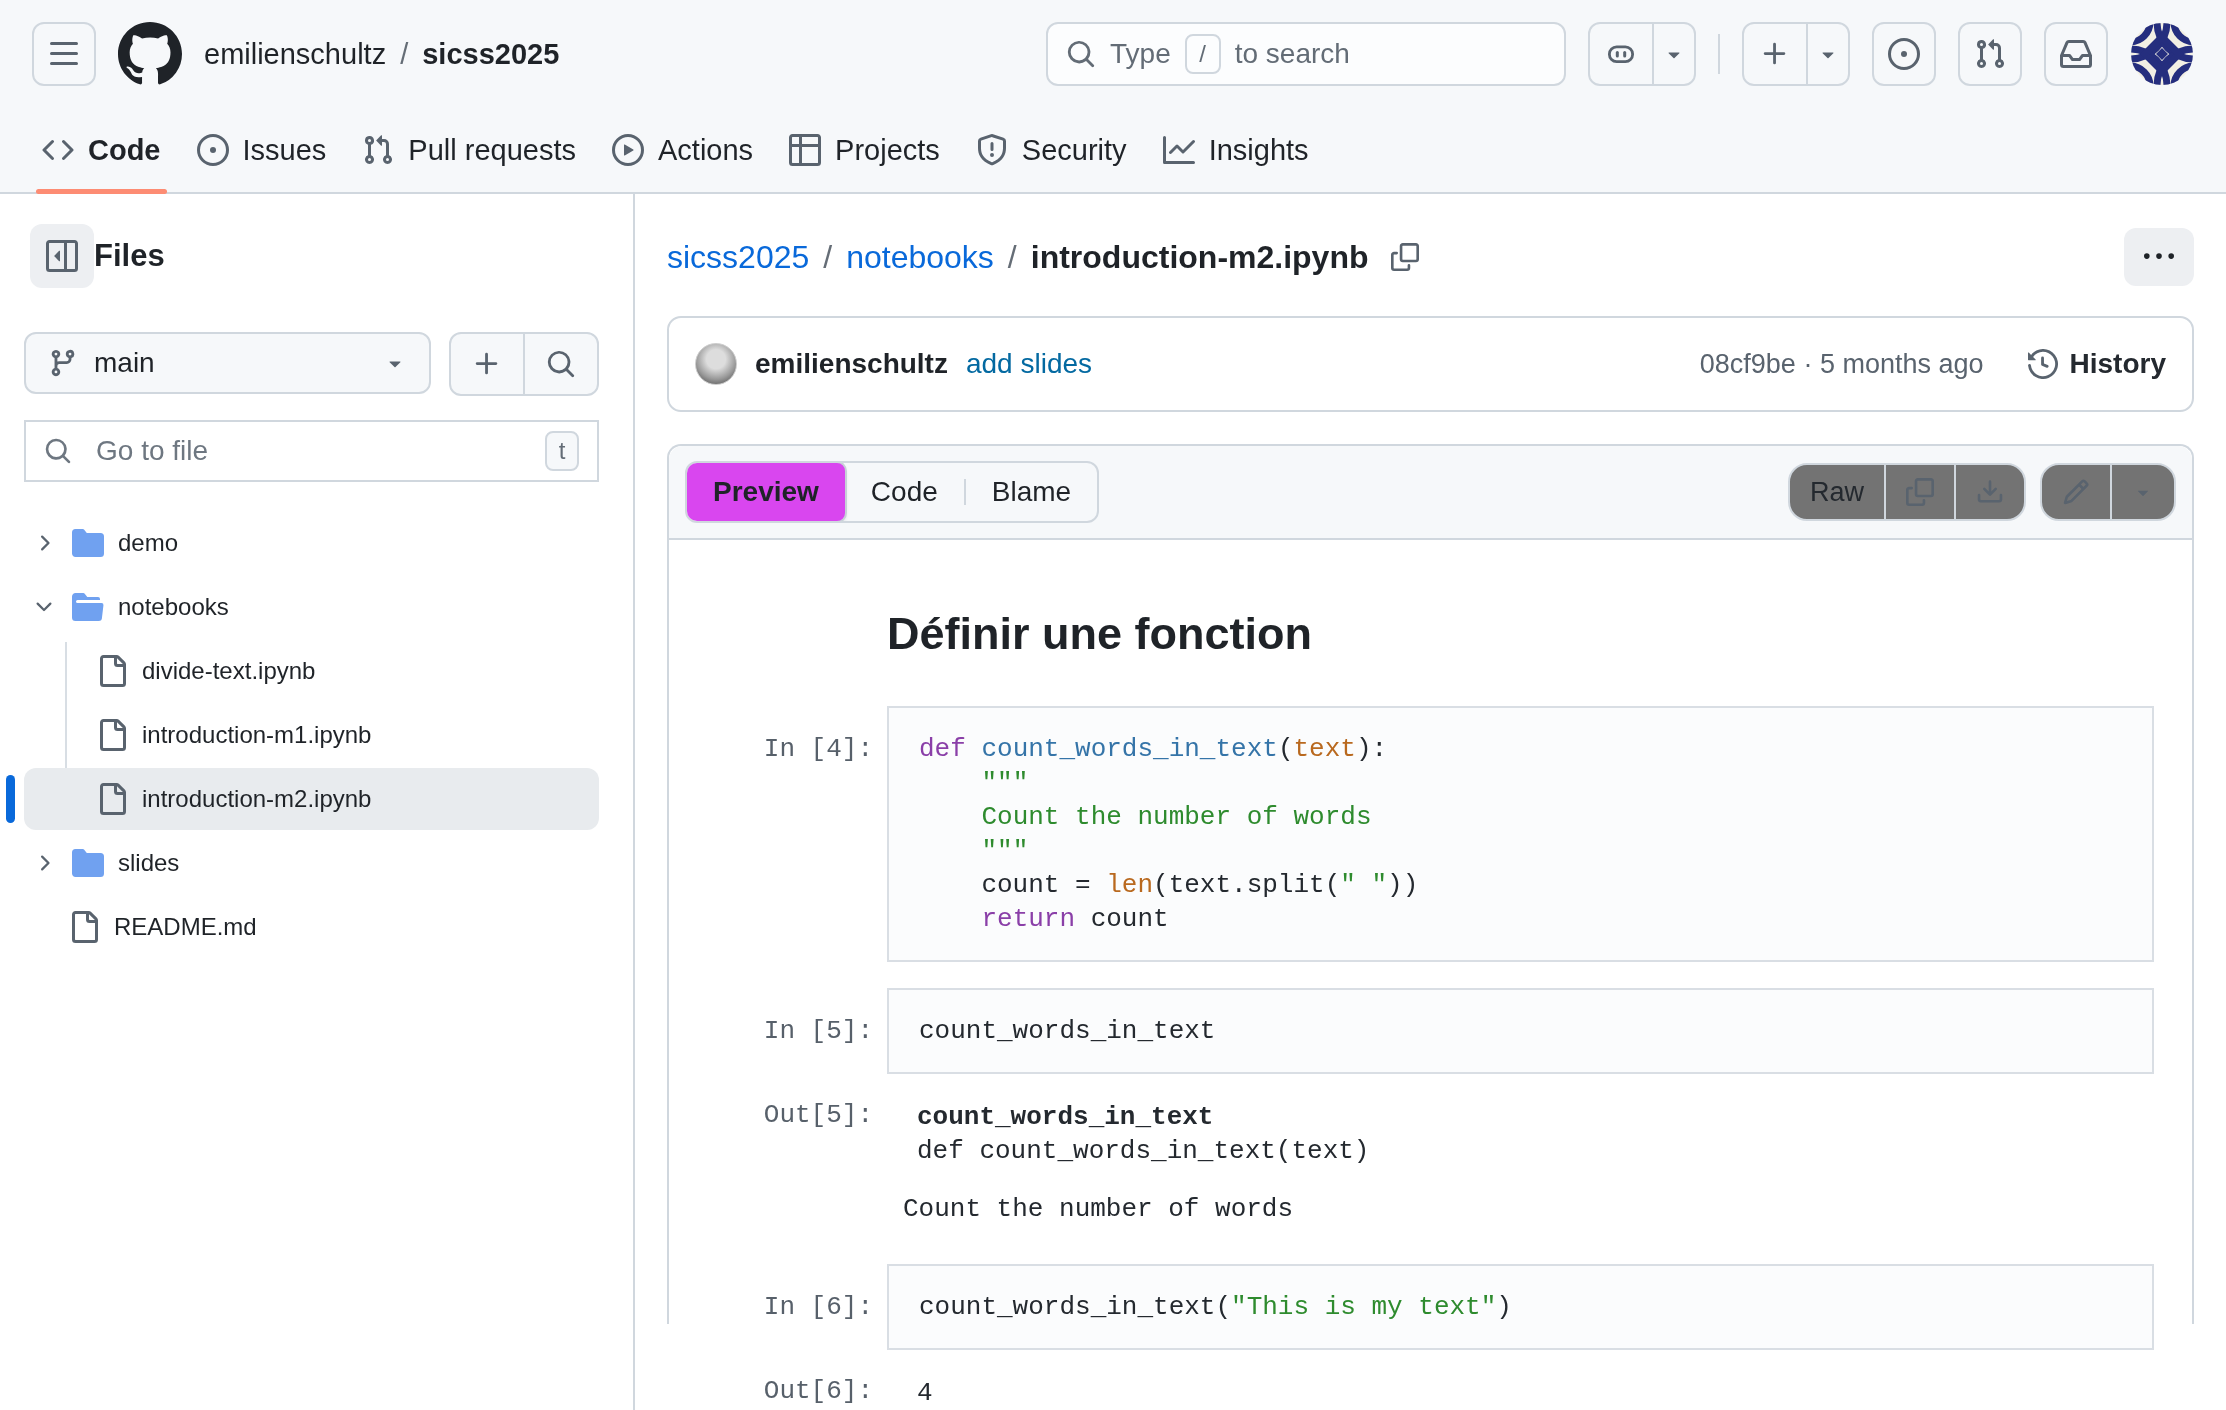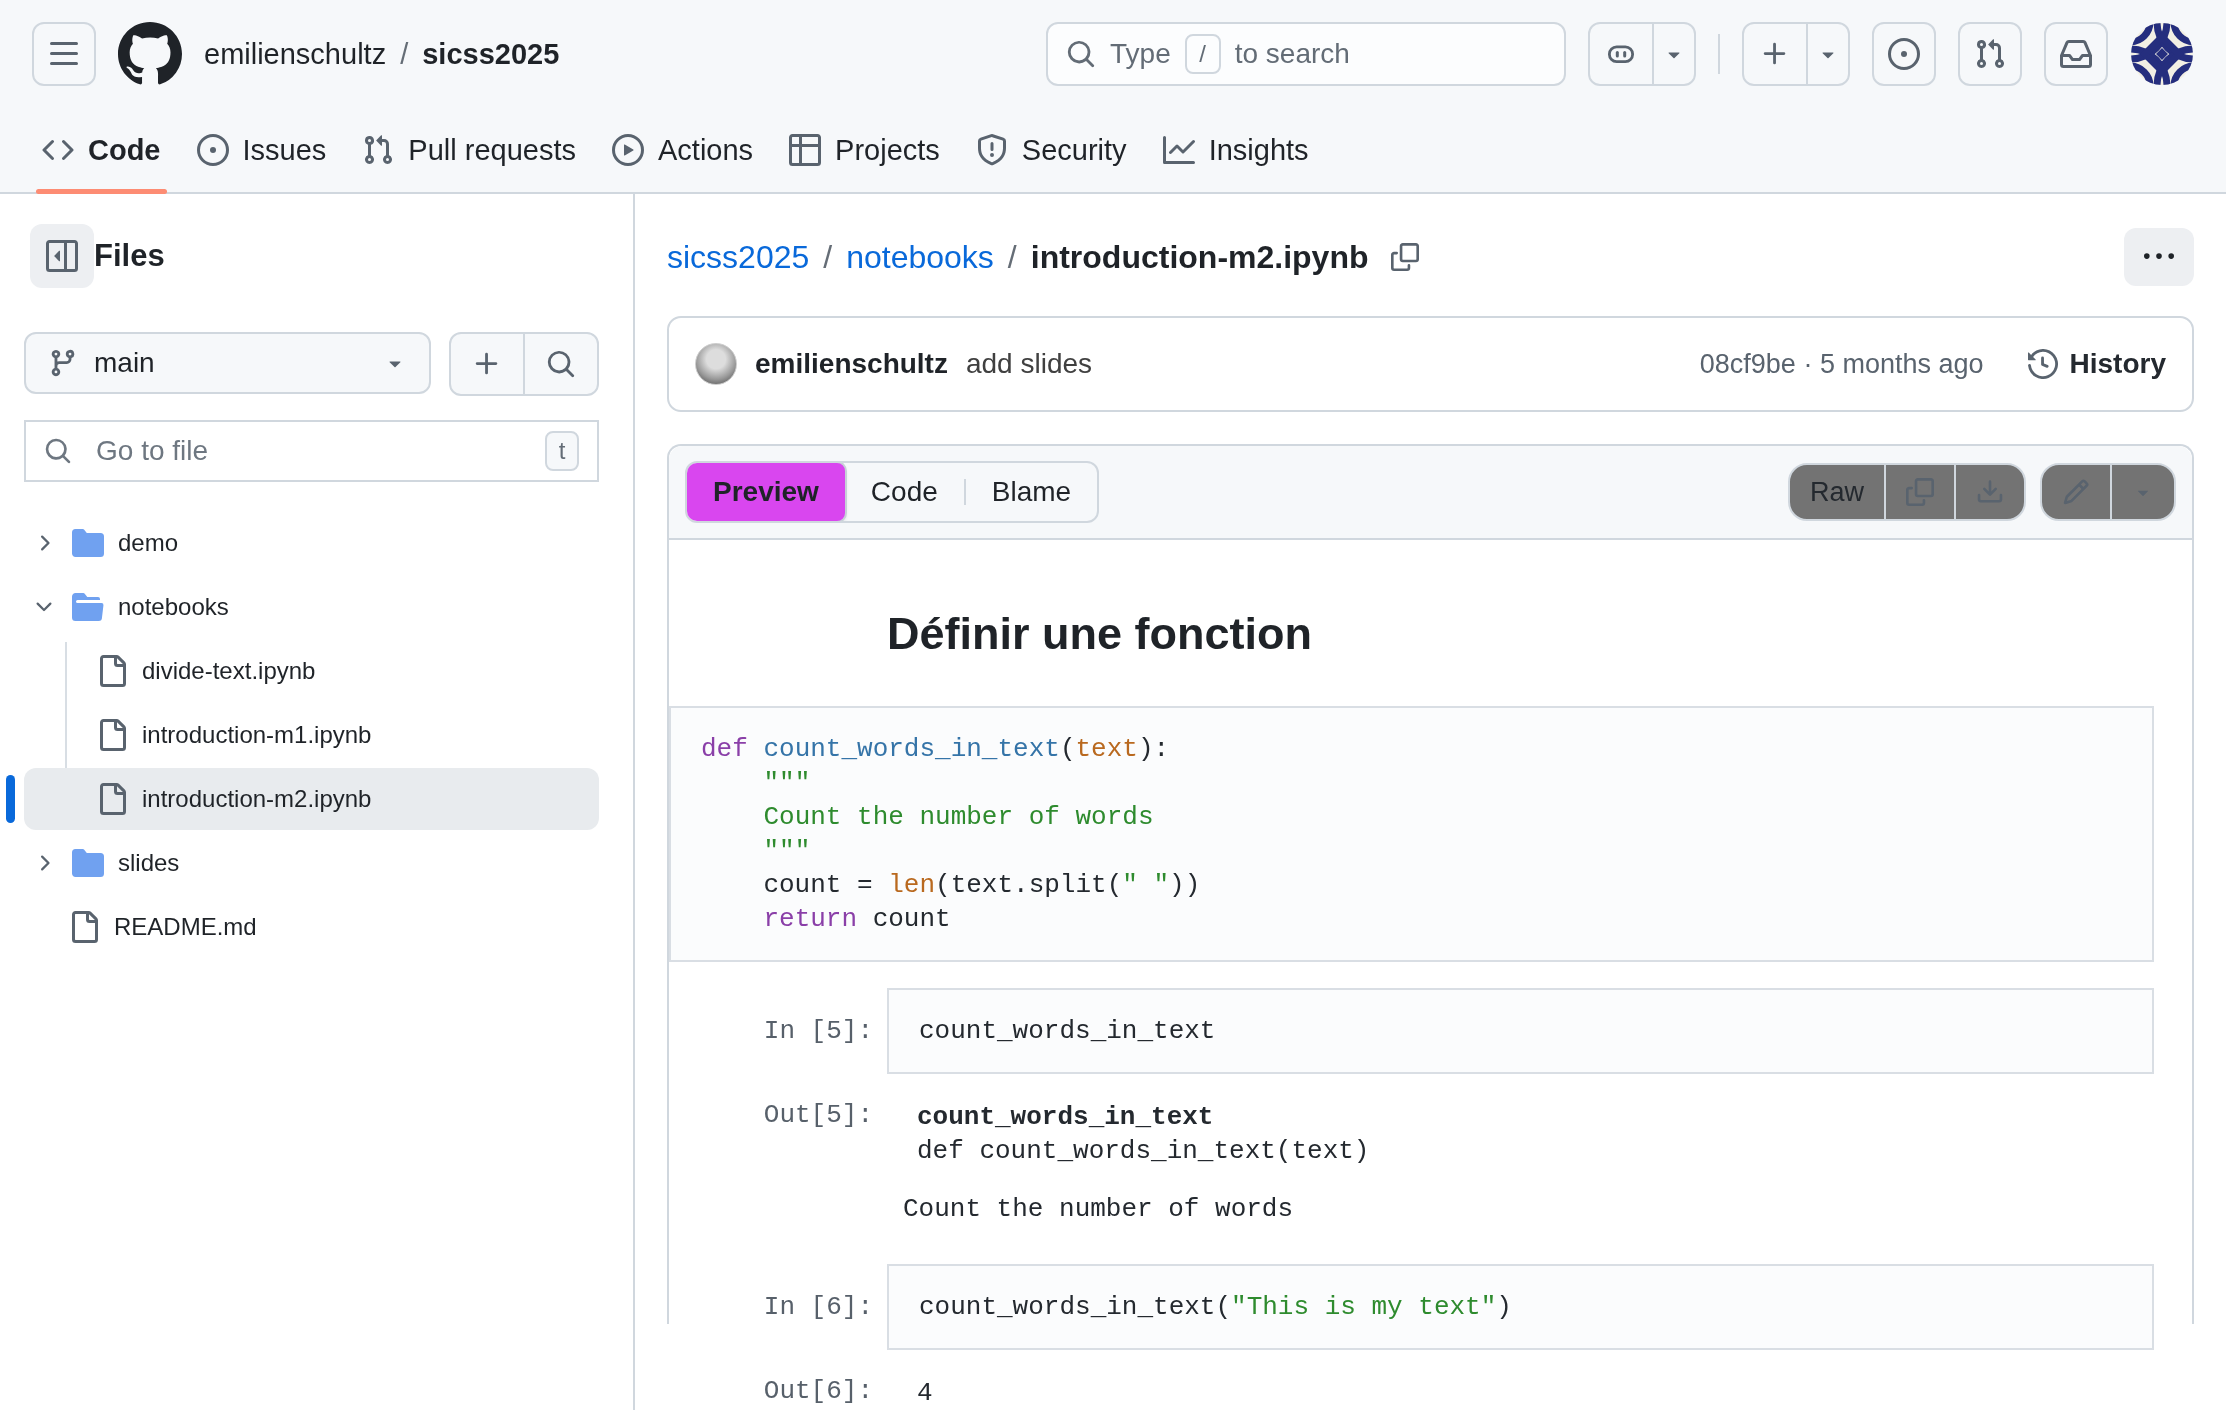--- a/index.html
+++ b/index.html
@@ -83,21 +83,21 @@
   .file-crumb .fname { font-weight:bold; }
   .copybtn { color:#59636e; margin-left:8px; display:flex; }
   .kebabbtn { margin-left:auto; width:70px; height:58px; background:#edeff2; border-radius:12px;
     display:flex; align-items:center; justify-content:center; color:#1f2328; }
 
   .commitbar { border:2px solid #d0d7de; border-radius:14px; height:96px; display:flex;
     align-items:center; padding:0 26px; gap:18px; font-size:28px; }
   .cavatar { width:42px; height:42px; border-radius:50%; flex:none;
     background:radial-gradient(circle at 50% 38%, #ddd 0 30%, #9a9a9a 62%, #3c3c3c 100%); border:1px solid #ccc; }
   .cauthor { font-weight:bold; }
-  .cmsg { color:#404040; }
+  .cmsg { color:#0369a1; }
   .cmeta { margin-left:auto; color:#59636e; font-size:27px; }
   .history { display:flex; align-items:center; gap:12px; margin-left:26px; font-weight:bold; color:#24292f; }
   .history svg { color:#59636e; }
 
   
   .filebox { margin-top:32px; border:2px solid #d0d7de; border-radius:14px 14px 0 0; border-bottom:none; height:880px; }
   .fb-head { background:#f6f8fa; border-bottom:2px solid #d0d7de; border-radius:14px 14px 0 0;
     padding:15px 16px; display:flex; align-items:center; }
   .segctl { display:flex; align-items:center; border:2px solid #d0d7de; border-radius:12px;
     height:62px; overflow:hidden; }
@@ -469,20 +469,21 @@
             </div>
           </div>
         </div>
       </div>
       <div class="notebook" id="notebook">
           <div class="nb-row nb-md">
             <div class="nb-gutter"></div>
             <h1>Définir une fonction</h1>
           </div>
           <div class="nb-row nb-in">
+            <div class="nb-gutter">In [4]:</div>
             <div class="nb-box">
               <pre><span class="kw">def</span><span> </span><span class="fn">count_words_in_text</span><span>(</span><span class="pr">text</span><span>):</span>
 <span>    </span><span class="st">"""</span>
 <span>    </span><span class="st">Count the number of words</span>
 <span>    </span><span class="st">"""</span>
 <span>    count = </span><span class="bi">len</span><span>(text.split(</span><span class="st">" "</span><span>))</span>
 <span>    </span><span class="kw">return</span><span> count</span>
 </pre>
             </div>
           </div>

